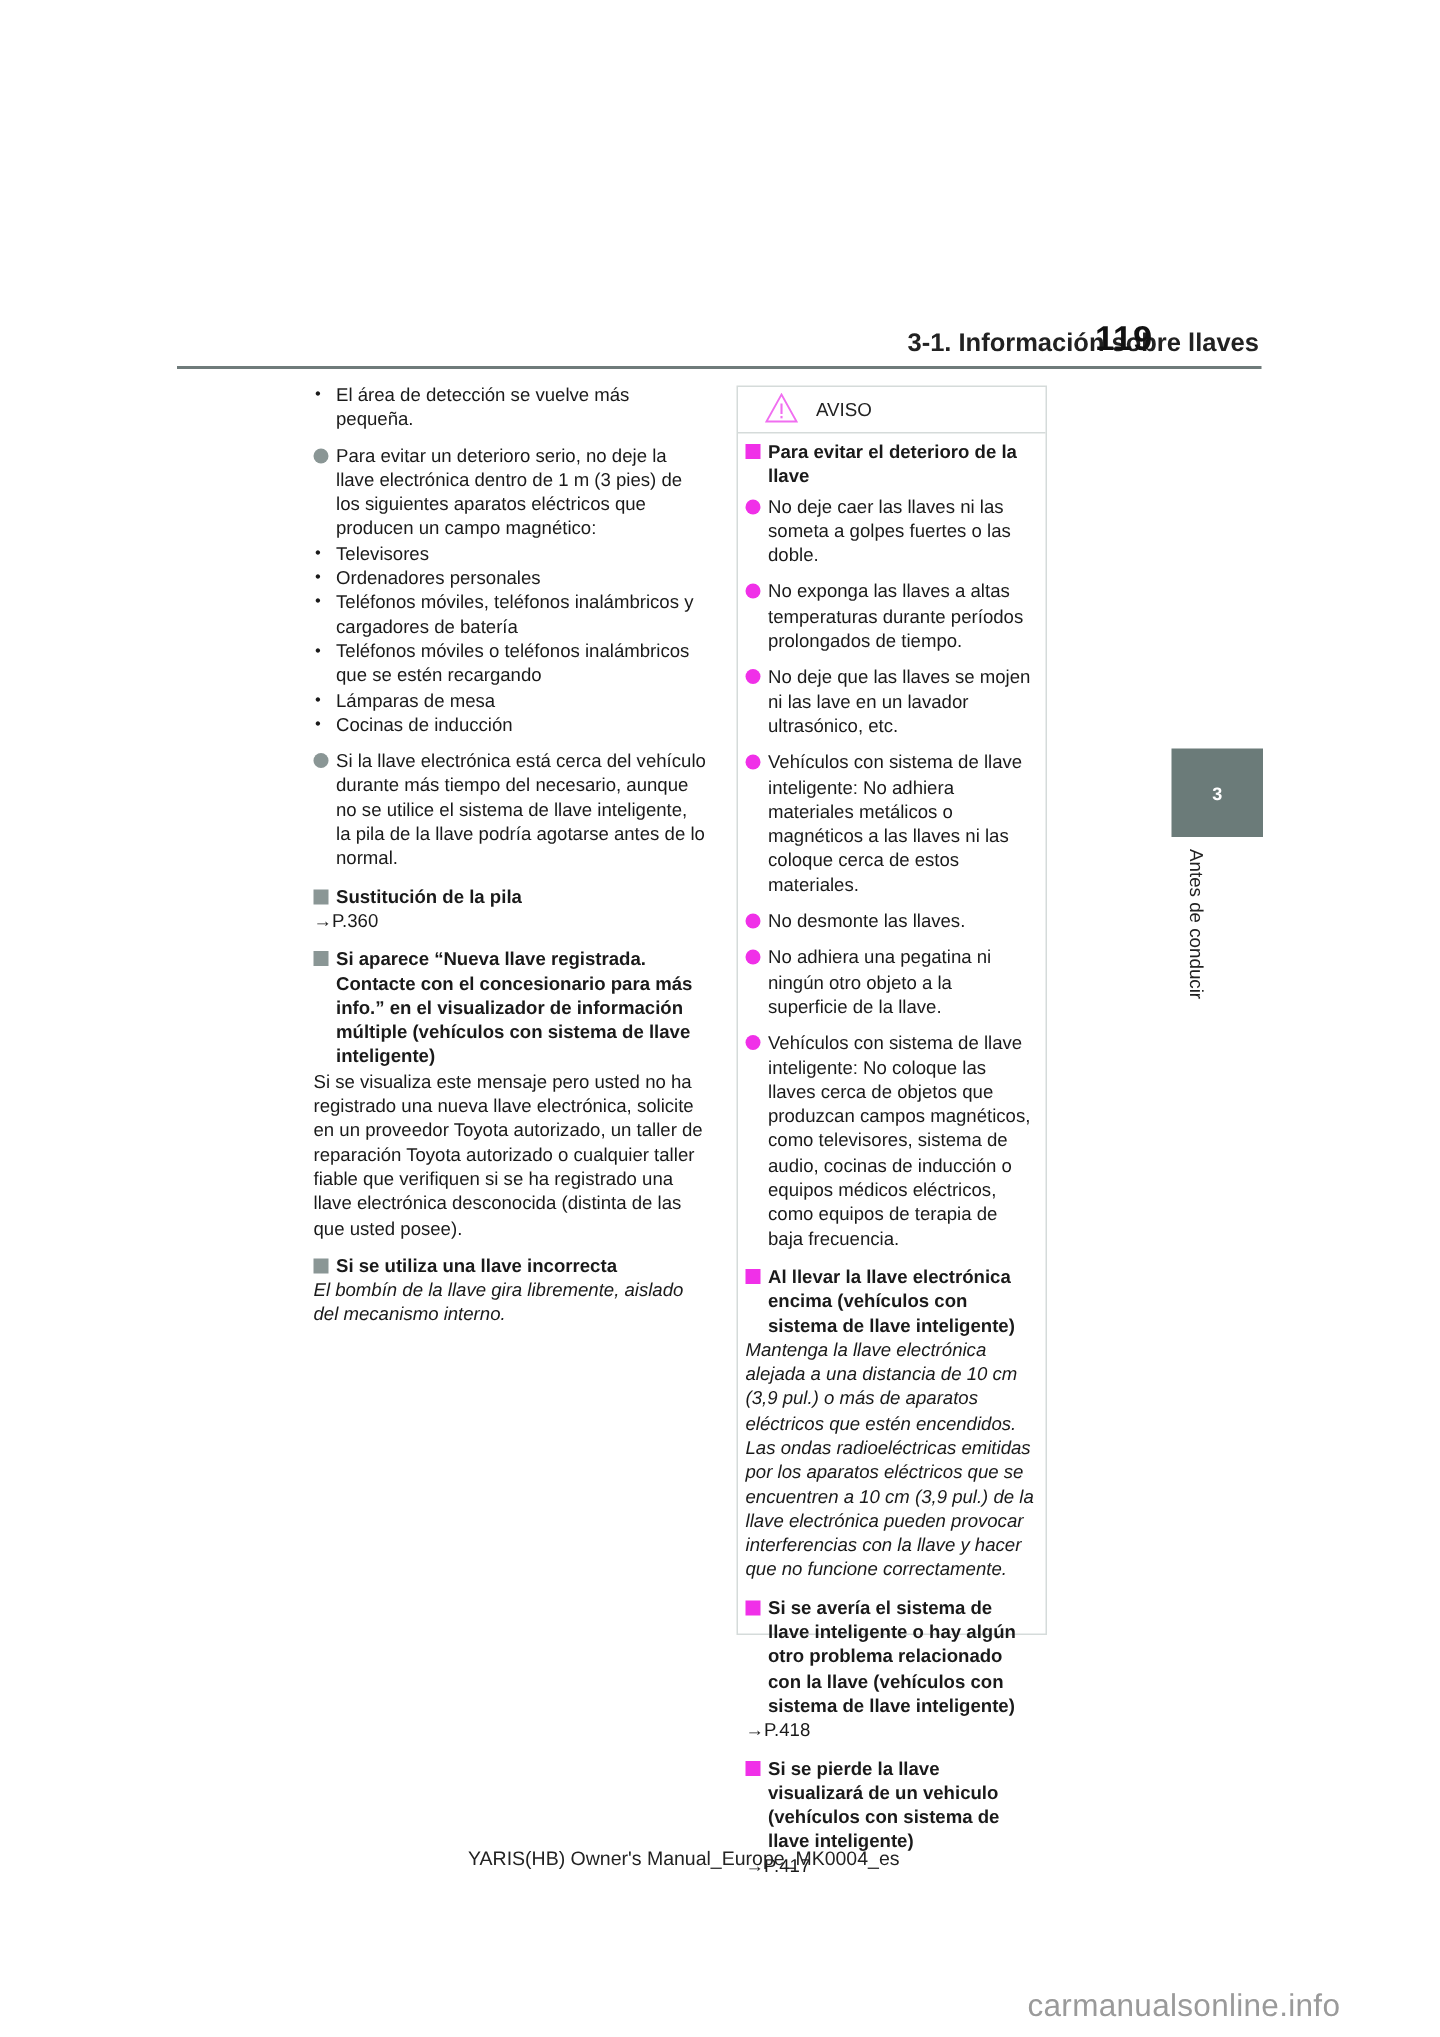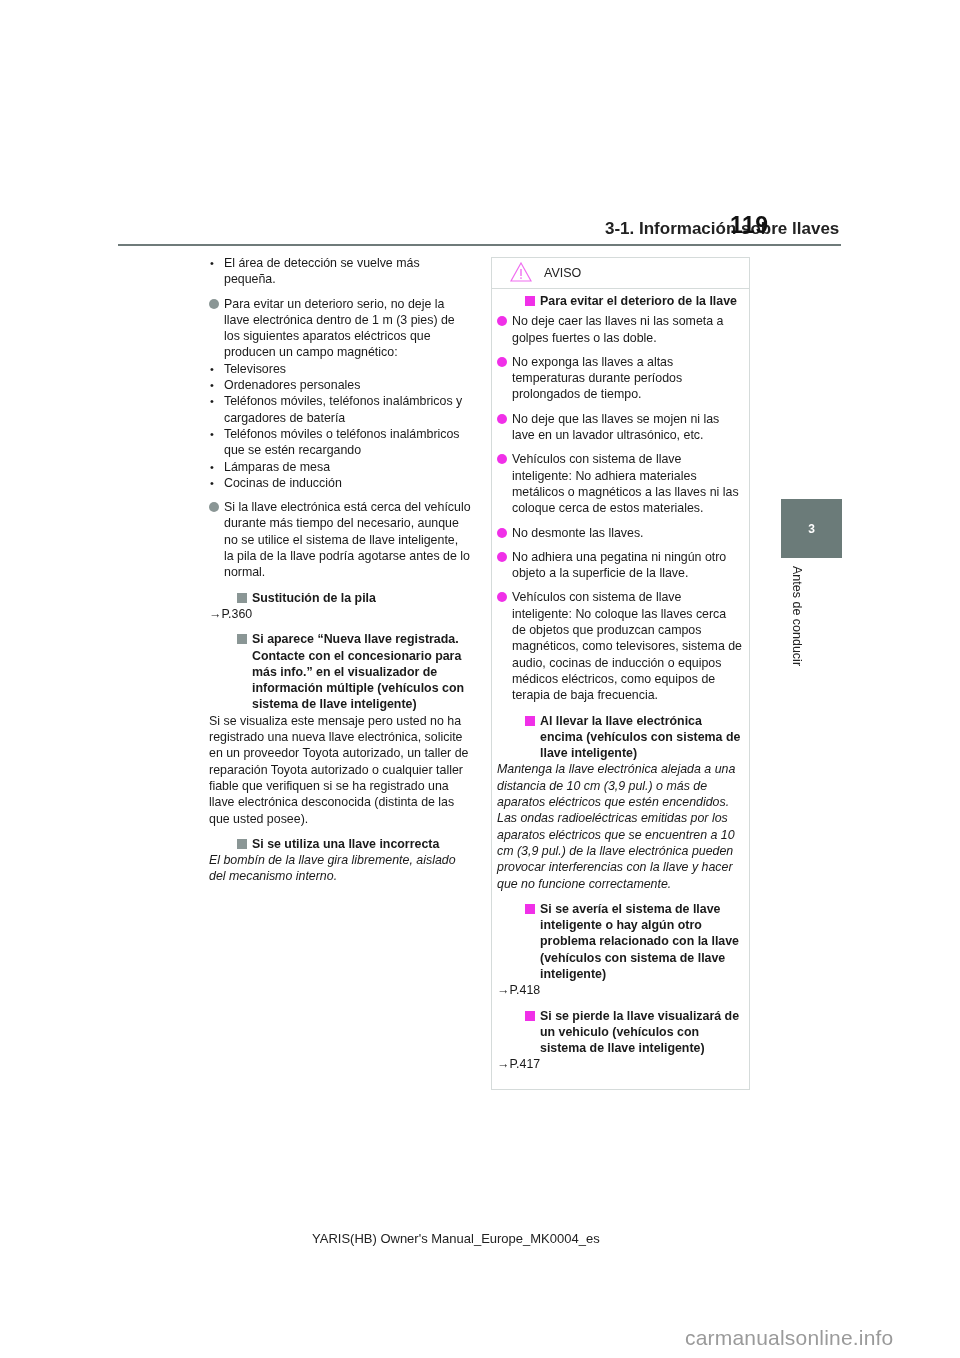--- a/index.html
+++ b/index.html
@@ -39,30 +39,30 @@
   .dot-list li::before {
     content: "•"; position: absolute; left: 1px; top: 0; font-size: 11px;
   }
   .circ-item { position: relative; padding-left: 15px; margin-top: 8px; }
   .circ {
     position: absolute; left: 0; top: 3px; width: 10px; height: 10px;
     border-radius: 50%;
   }
   .circ.gray { background: #8a9695; }
   .circ.pink { background: #f030e8; }
-  .sq-head { position: relative; padding-left: 15px; font-weight: bold; margin-top: 9px; margin-left: 28px; }
+  .sq-head { position: relative; padding-left: 15px; font-weight: bold; margin-top: 9px; }
   .sq {
     position: absolute; left: 0; top: 3px; width: 10px; height: 10px;
   }
   .sq.gray { background: #8a9695; }
   .sq.pink { background: #f030e8; }
   .ref { margin-top: 4px; }
   .body-text { margin-top: 3px; font-style: italic; }
   .warn {
-    position: absolute; left: 491px; top: 257px; width: 259px; height: 833px;
+    position: absolute; left: 491px; top: 257px; width: 207px; height: 833px;
     border: 1px solid #d5dbda; box-sizing: border-box;
     font-size: 12.4px; line-height: 16.3px;
   }
   .warn-header {
     height: 30px; border-bottom: 1px solid #d5dbda; position: relative;
   }
   .warn-title {
     position: absolute; left: 52px; top: 7px; font-size: 12.5px; color: #222;
   }
   .warn-icon { position: absolute; left: 18px; top: 4px; width: 22px; height: 20px; }

